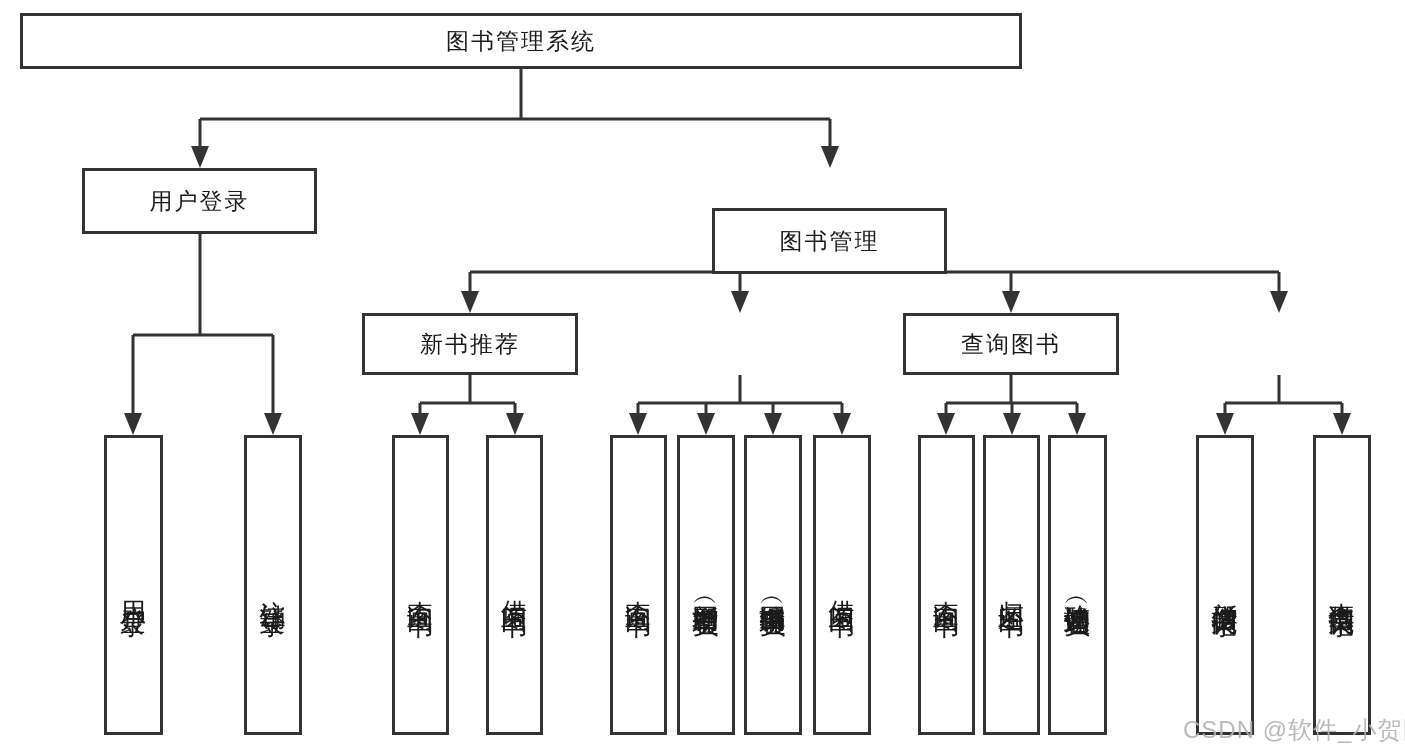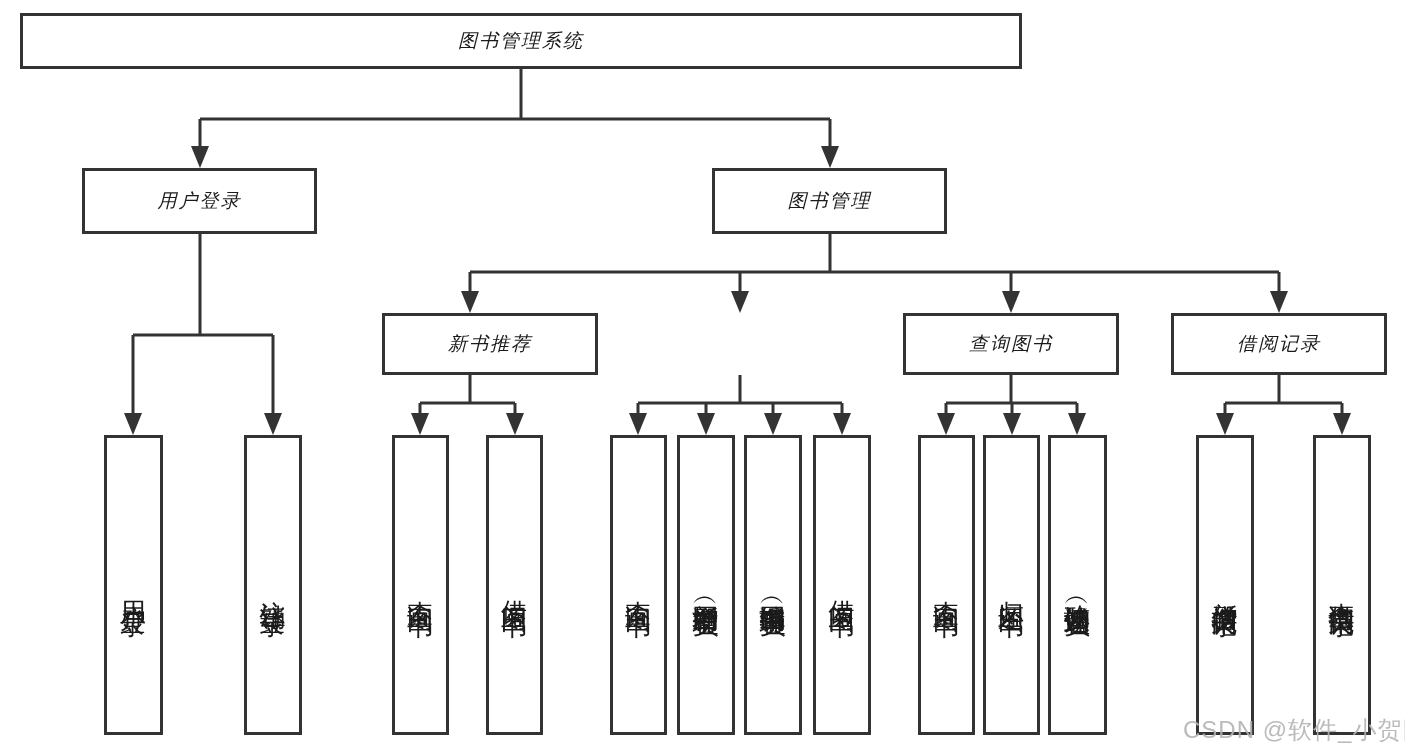--- a/index.html
+++ b/index.html
@@ -8,21 +8,21 @@
     font-family: "Liberation Sans", sans-serif;
   }
   .stage { position: absolute; left: 0; top: 0; width: 1405px; height: 747px; }
   svg.connectors { position: absolute; left: 0; top: 0; z-index: 1; }
   .node {
     position: absolute; box-sizing: border-box;
     border: 3px solid #333333; background: #ffffff; color: #1b1b1b;
     display: flex; align-items: center; justify-content: center;
     z-index: 2; text-align: center;
   }
-  .h-node { font-size: 19px; letter-spacing: 2px; white-space: nowrap; font-style: italic; }
+  .h-node { font-size: 23px; letter-spacing: 2px; white-space: nowrap; }
   .root-node { left: 20px; top: 13px; width: 1002px; height: 56px; }
   .l2-node  { top: 168px; width: 235px; height: 66px; }
   .l3-node  { top: 313px; width: 216px; height: 62px; }
   .leaf {
     top: 435px; height: 300px; width: 58px;
     writing-mode: vertical-rl; text-orientation: mixed;
     font-size: 26px; letter-spacing: 4px; line-height: 52px;
     padding-top: 6px;
   }
   .watermark {
@@ -72,25 +72,24 @@
       <polygon points="1003,413 1021,413 1012,435"></polygon>
       <polygon points="1068,413 1086,413 1077,435"></polygon>
       <polygon points="1216,413 1234,413 1225,435"></polygon>
       <polygon points="1333,413 1351,413 1342,435"></polygon>
     </g>
   </svg>
 
   <div class="node h-node root-node">图书管理系统</div>
 
   <div class="node h-node l2-node" style="left:82px;">用户登录</div>
-  <div class="node h-node l2-node" style="left:712px;">图书管理</div>
+  <div class="node h-node l2-node" style="left:712px;margin-top:40px;">图书管理</div>
 
-  <div class="node h-node l3-node" style="left:382px;">新书推荐</div>
+  <div class="node h-node l3-node" style="left:362px;">新书推荐</div>
   <div class="node h-node l3-node" style="left:903px;">查询图书</div>
-  <div class="node h-node l3-node" style="left:1171px;">借阅记录</div>
 
   <div class="node leaf" style="left:104px;width:59px;">用户登录</div>
   <div class="node leaf" style="left:244px;">注销登录</div>
 
   <div class="node leaf" style="left:392px;width:57px;">查询图书</div>
   <div class="node leaf" style="left:486px;width:57px;">借阅图书</div>
 
   <div class="node leaf" style="left:610px;width:57px;">查询图书</div>
   <div class="node leaf" style="left:677px;letter-spacing:1px;">新增图书（管理员）</div>
   <div class="node leaf" style="left:744px;letter-spacing:1px;">编辑图书（管理员）</div>

